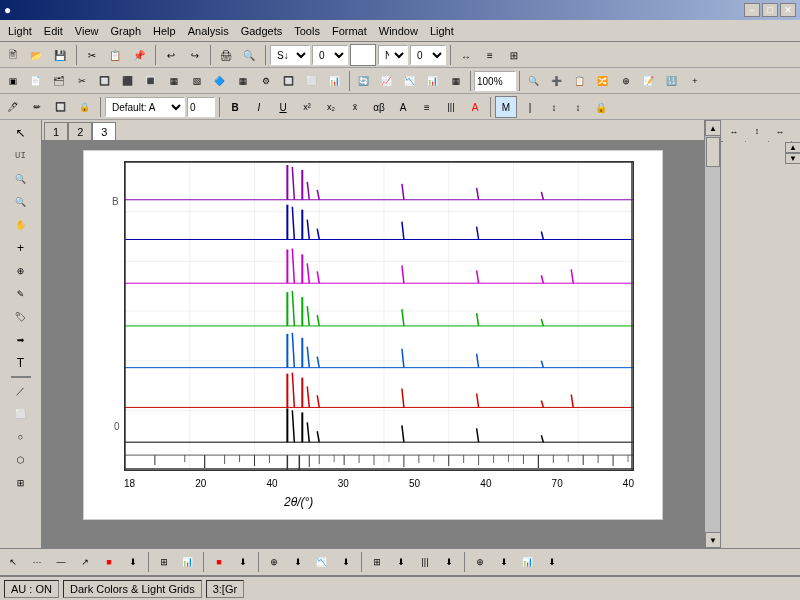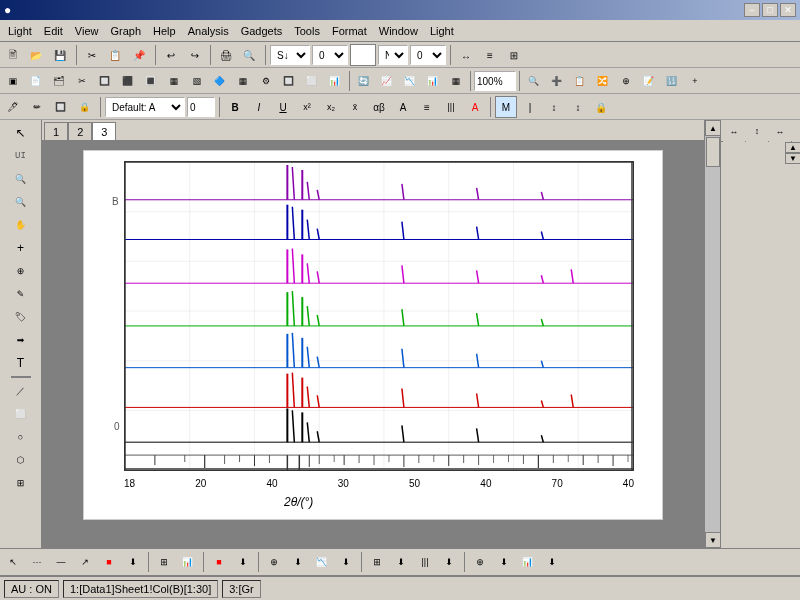--- a/index.html
+++ b/index.html
@@ -609,15 +609,15 @@
   <div class="tb-btn" style="font-size:9px;">⬇</div>
   <div class="tb-separator"></div>
   <div class="tb-btn" style="font-size:9px;">⊕</div>
   <div class="tb-btn" style="font-size:9px;">⬇</div>
   <div class="tb-btn" style="font-size:9px;">📊</div>
   <div class="tb-btn" style="font-size:9px;">⬇</div>
 </div>
 
 <div id="status-bar">
   <div class="status-section">AU : ON</div>
-  <div class="status-section">1:[Data1]Sheet1!Col(B)[1:30]</div>
+  <div class="status-section">Dark Colors &amp; Light Grids</div>
   <div class="status-section">3:[Gr</div>
 </div>
 
 </body></html>

